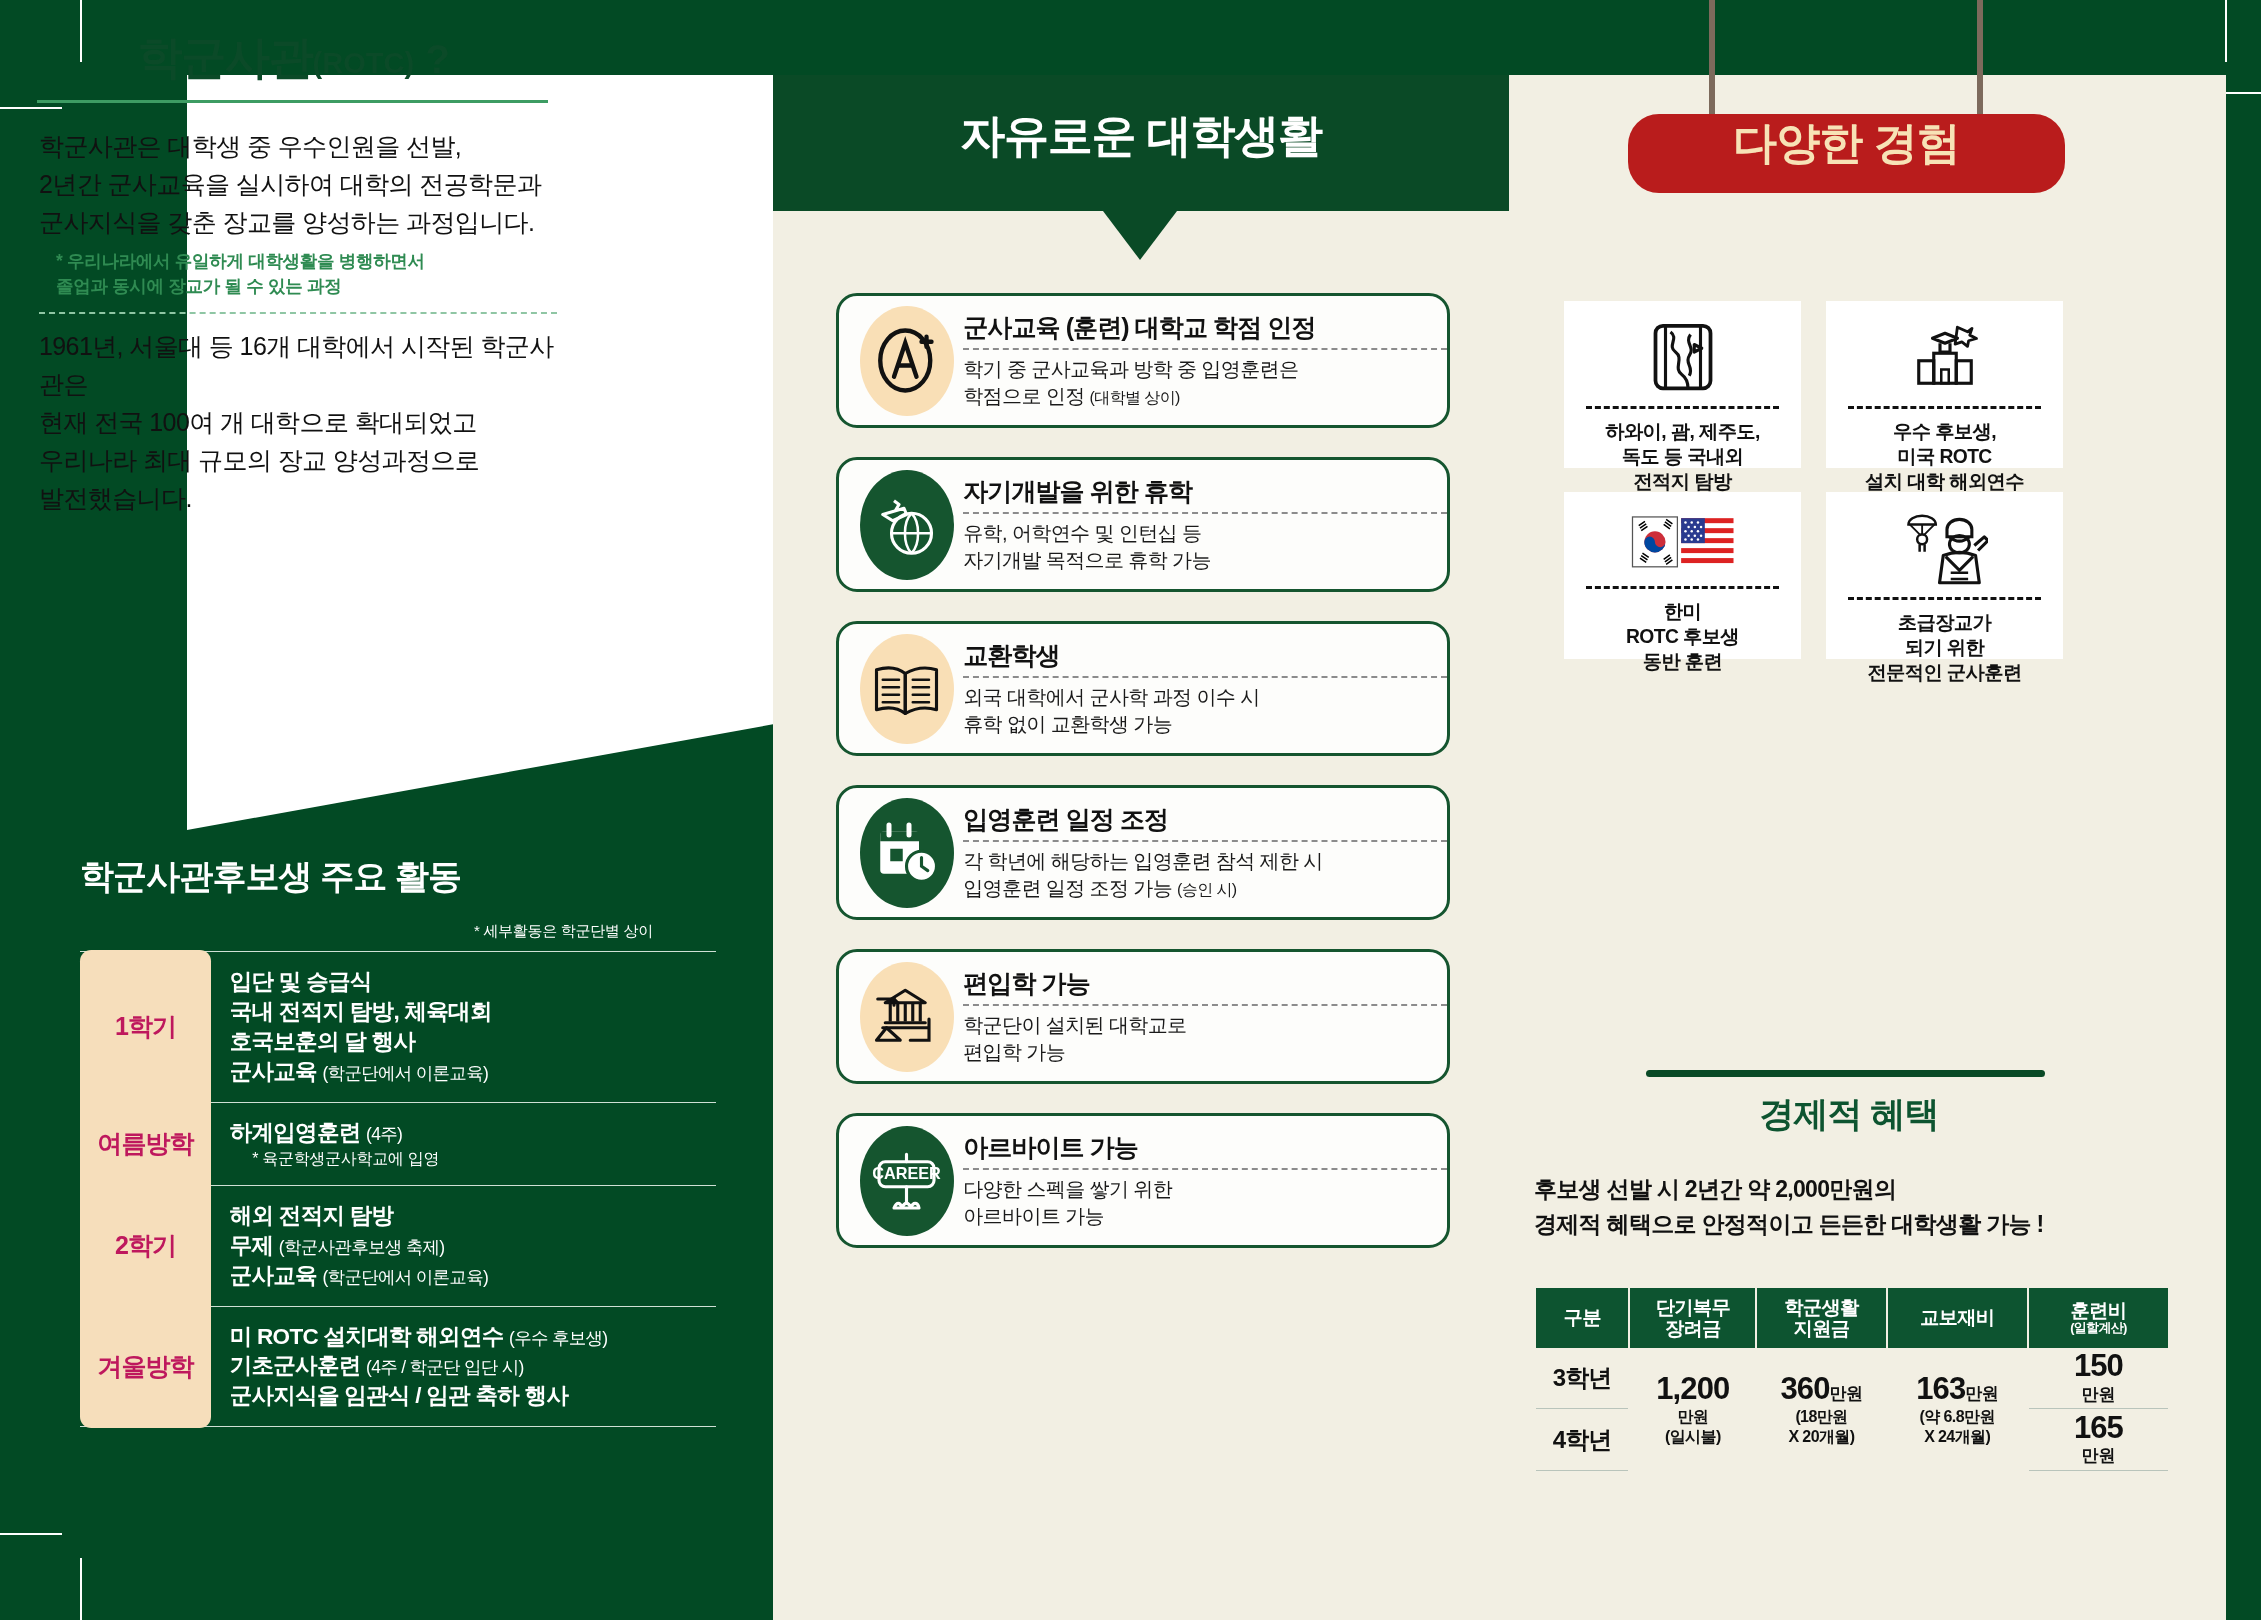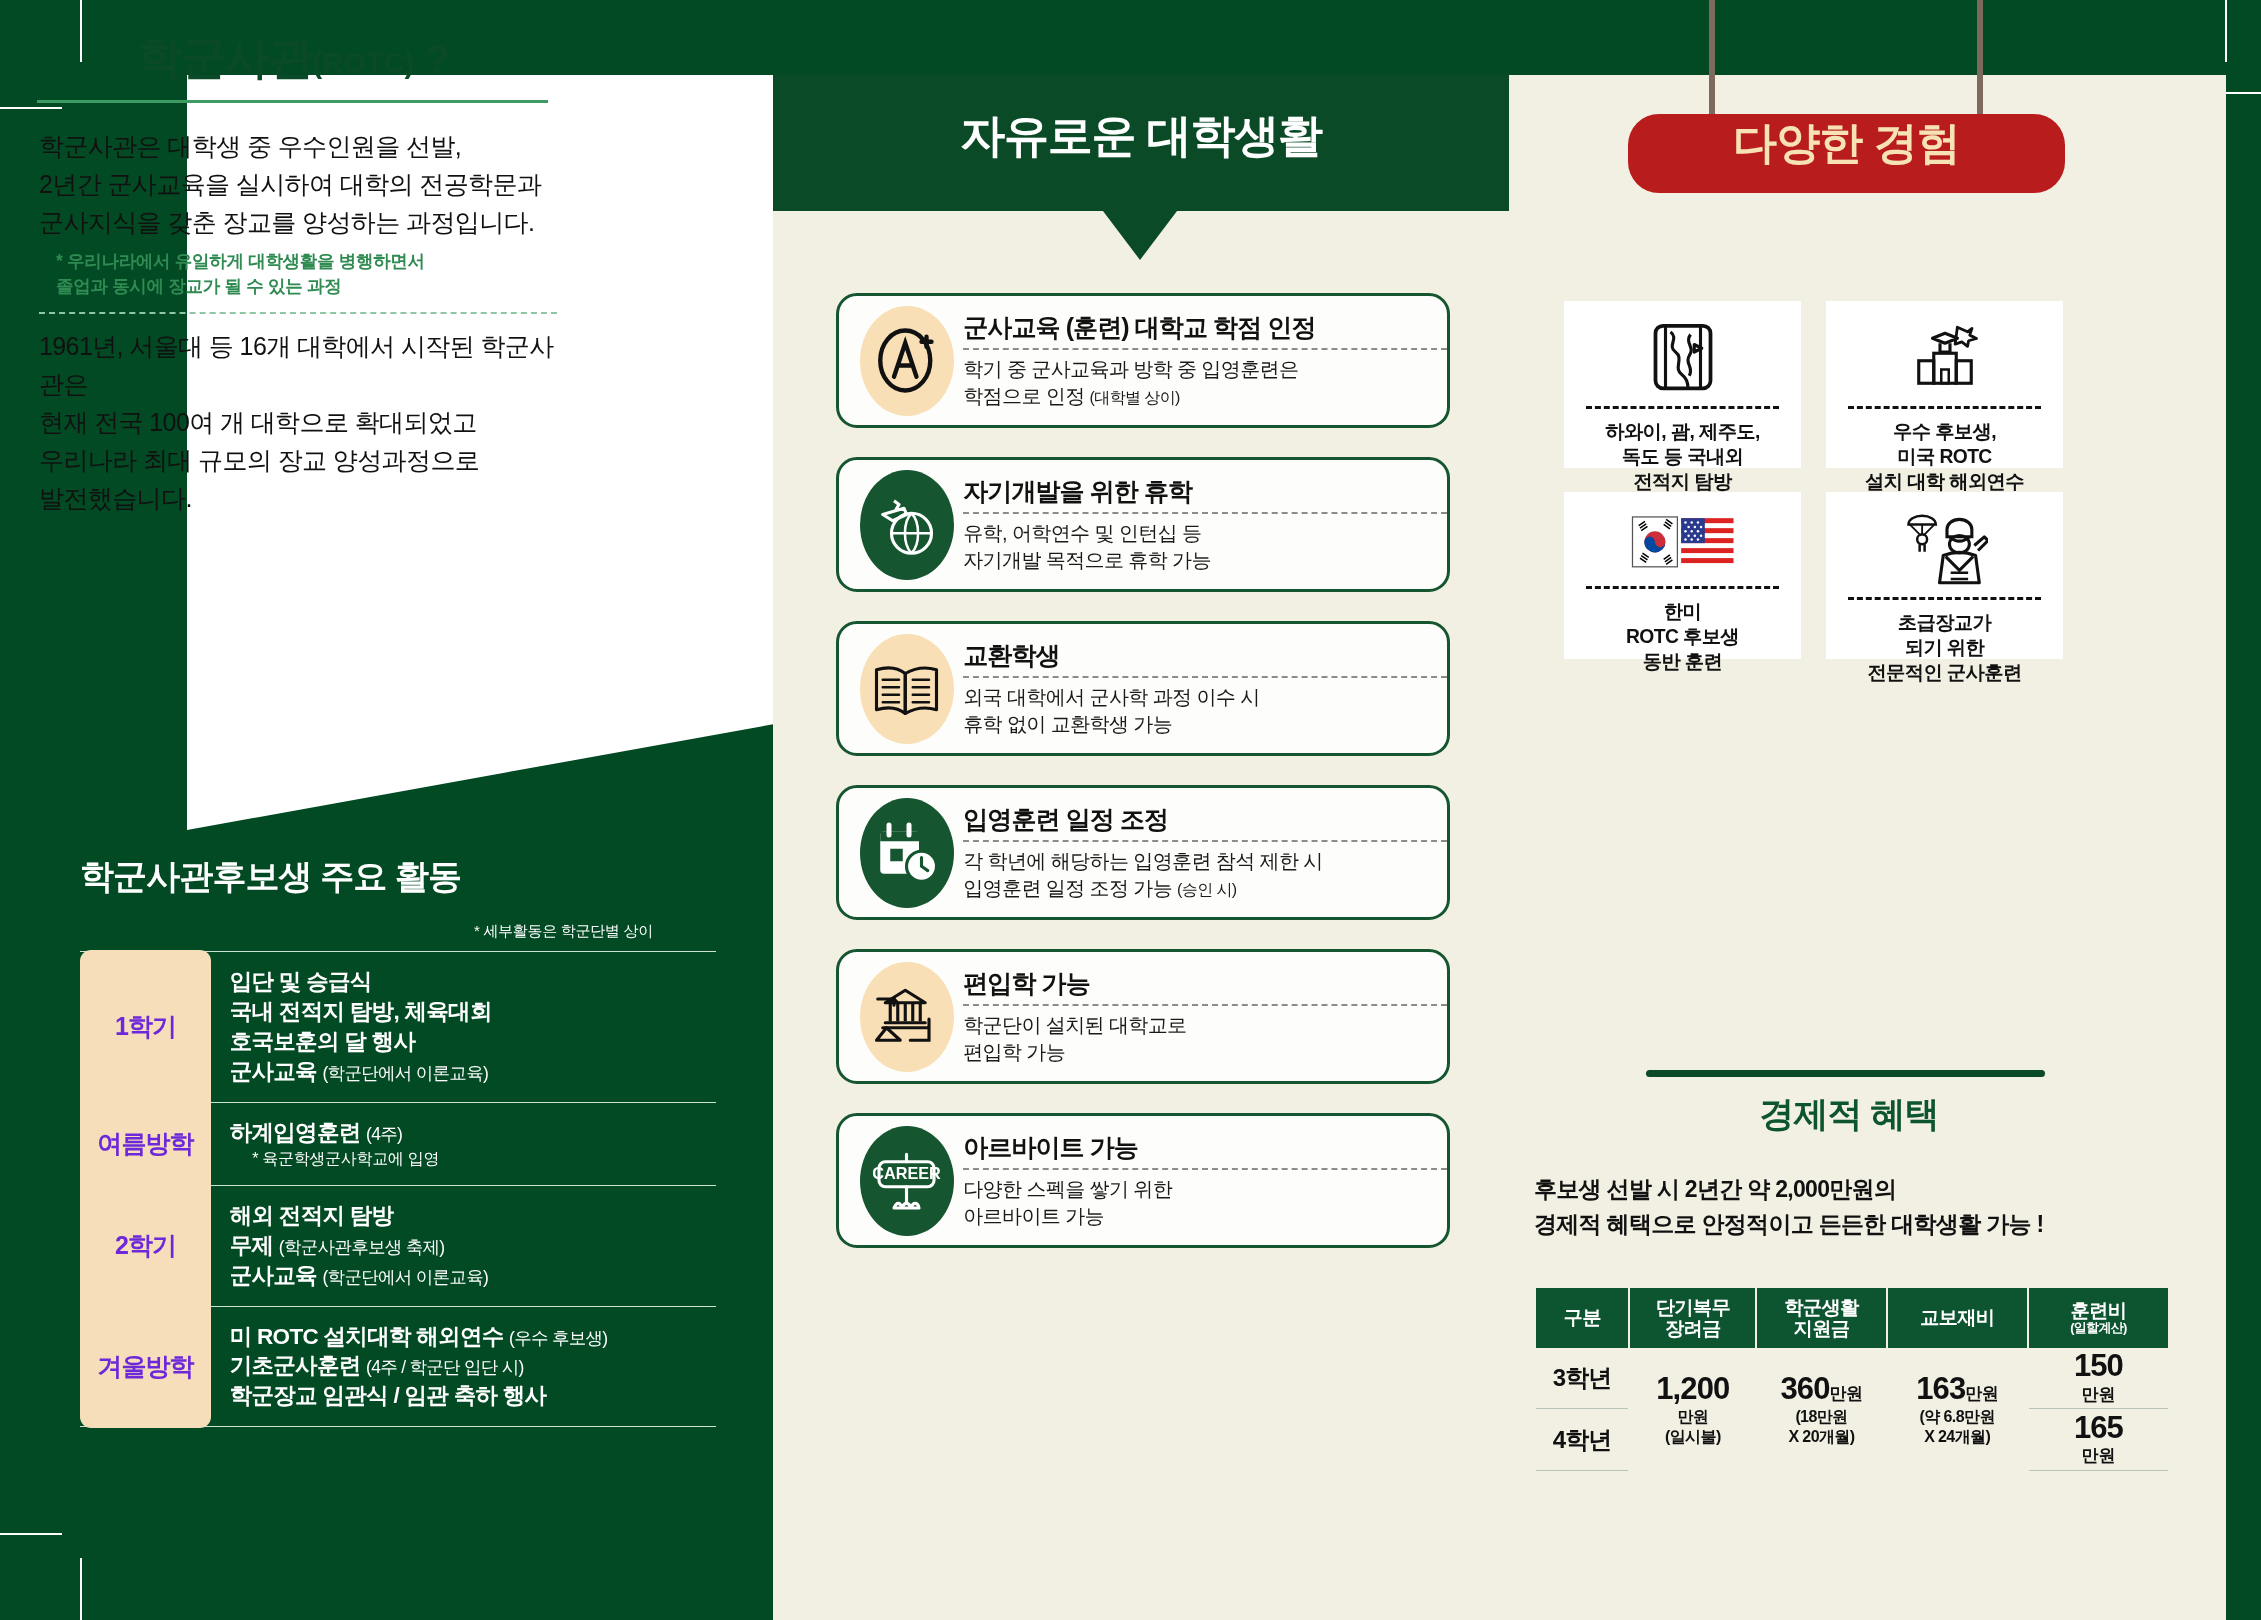--- a/index.html
+++ b/index.html
@@ -57,21 +57,21 @@
   .act-note{
     position:absolute;left:474px;top:922px;
     color:#ffffff;font-size:15px;font-weight:500;letter-spacing:-0.3px;
   }
   .act-table{
     position:absolute;left:80px;top:951px;width:636px;
   }
   .act-row{display:flex;align-items:stretch;border-top:1.9px solid #cfe0d5;}
   .act-row:last-child{border-bottom:1.9px solid #cfe0d5;}
   .act-key{
-    width:131px;flex:0 0 131px;background:#f6debb;color:#6d28d9;
+    width:131px;flex:0 0 131px;background:#f6debb;color:#be185d;
     display:flex;align-items:center;justify-content:center;
     font-size:25px;font-weight:700;letter-spacing:-0.9px;
     margin-top:-1.9px;margin-bottom:-1.9px;position:relative;z-index:2;
   }
   .act-row:nth-child(1) .act-key{border-radius:11.2px 11.2px 0 0;}
   .act-row:last-child .act-key{border-radius:0 0 11.2px 11.2px;}
   .act-val{
     flex:1;padding:15px 0 15px 18.7px;color:#ffffff;
   }
   .act-val .line{font-size:22.5px;line-height:1.33;font-weight:600;letter-spacing:-0.7px;}
@@ -236,21 +236,21 @@
         <div class="line"><span>무제 </span><span class="sm">(학군사관후보생 축제)</span></div>
         <div class="line"><span>군사교육 </span><span class="sm">(학군단에서 이론교육)</span></div>
       </div>
     </div>
 
     <div class="act-row">
       <div class="act-key">겨울방학</div>
       <div class="act-val">
         <div class="line"><span>미 ROTC 설치대학 해외연수 </span><span class="sm">(우수 후보생)</span></div>
         <div class="line"><span>기초군사훈련 </span><span class="sm">(4주 / 학군단 입단 시)</span></div>
-        <div class="line">학군장교 임관식 / 임관 축하 행사</div>
+        <div class="line">군사지식을 임관식 / 임관 축하 행사</div>
       </div>
     </div>
 
   </div>
 
   <div class="mid-panel"></div>
   <div class="mid-head"></div>
   <div class="mid-head-txt">자유로운 대학생활</div>
   <div class="mid-tail"></div>
 

